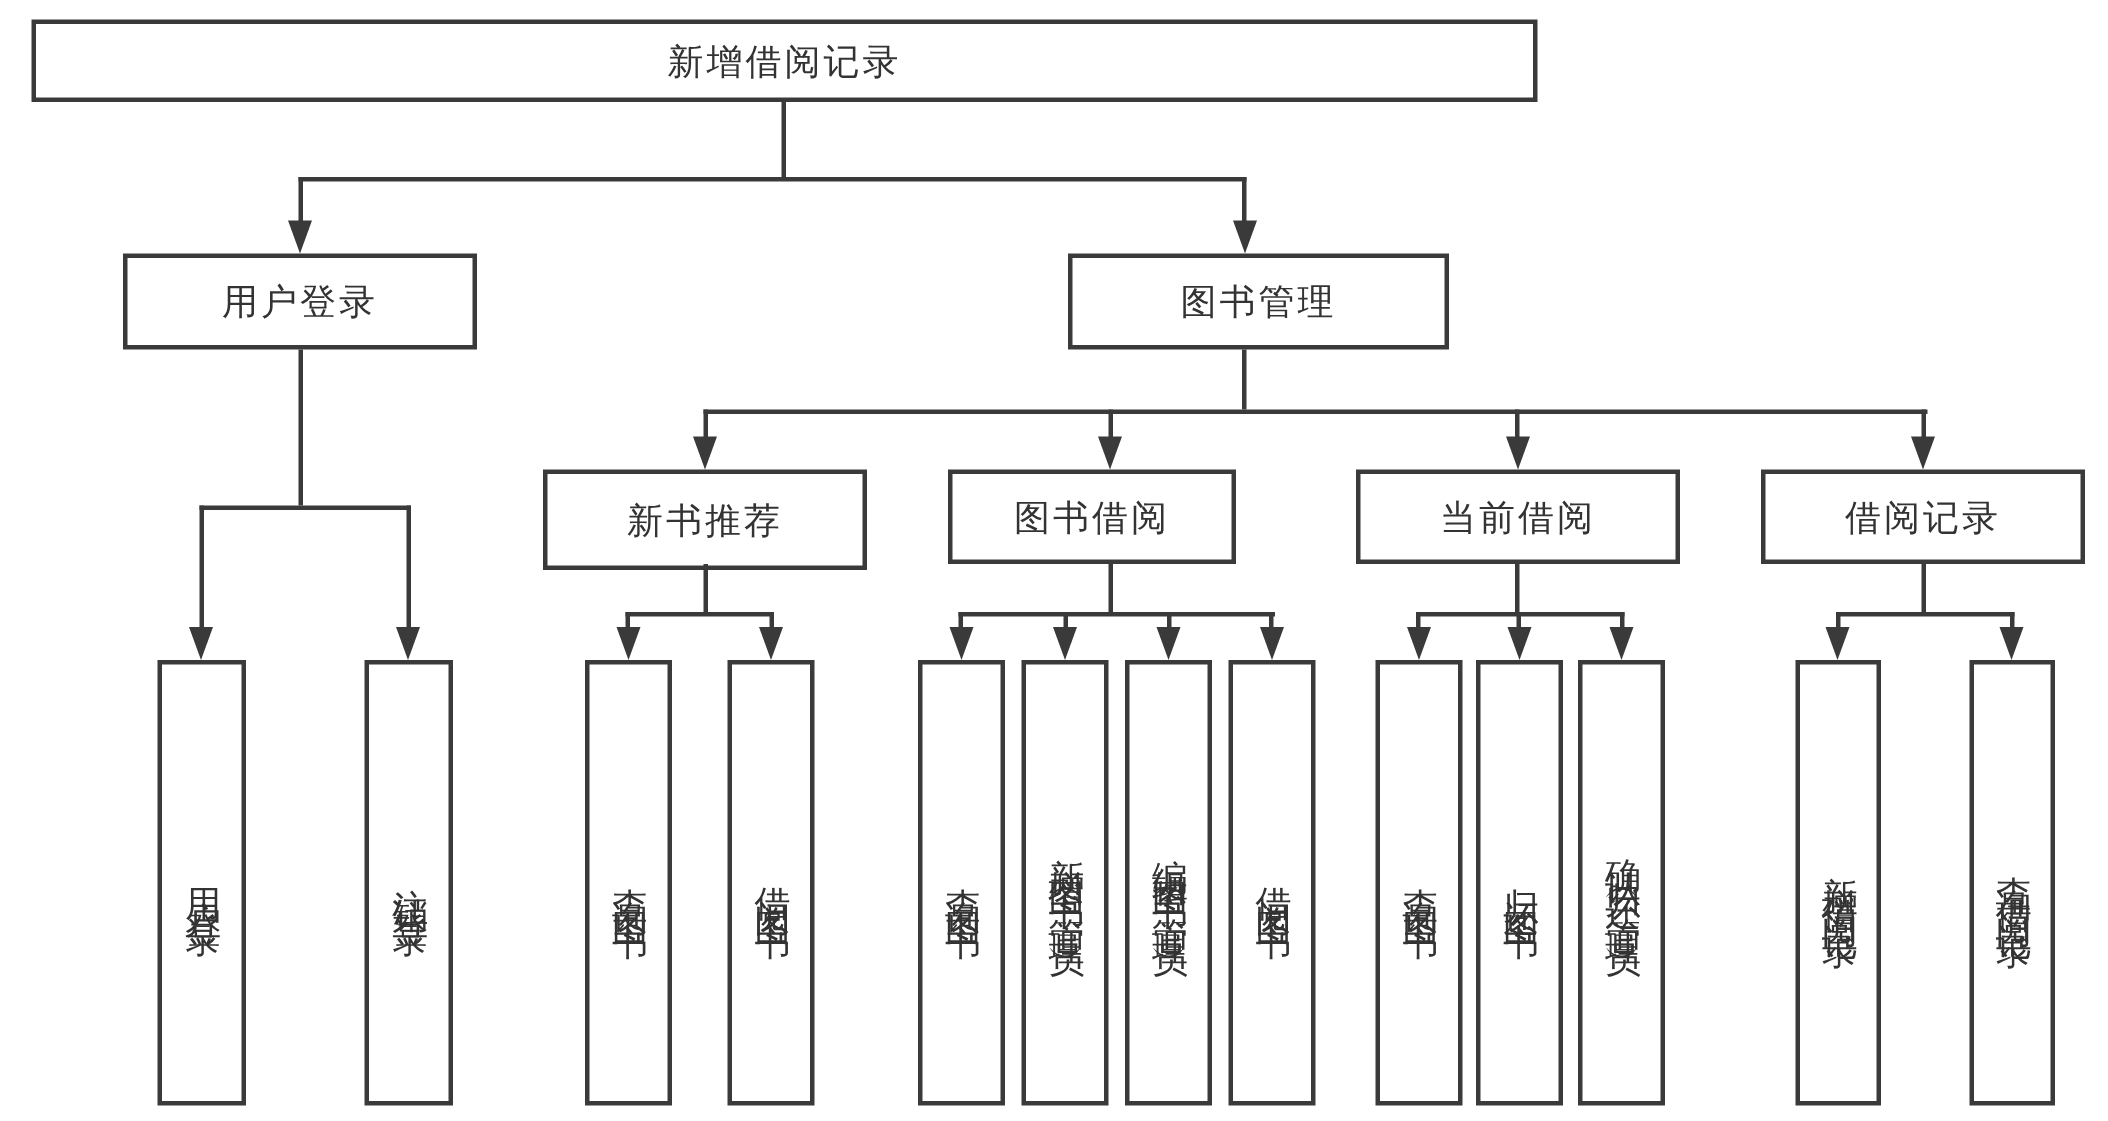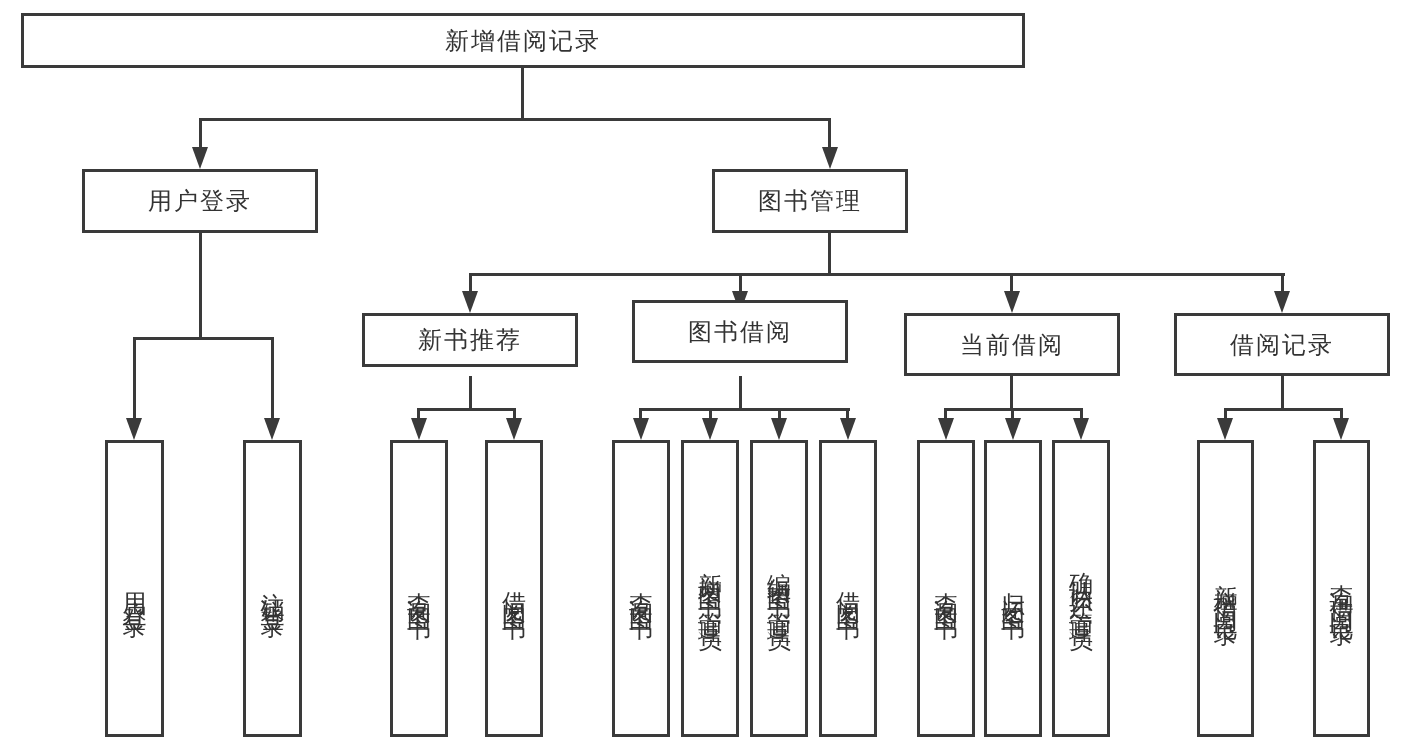--- a/index.html
+++ b/index.html
@@ -71,21 +71,21 @@
   <div class="vline" style="left:521px; top:68px; height:50px;"></div>
   <div class="hline" style="left:199px; top:118px; width:632px;"></div>
   <div class="vline" style="left:199px; top:118px; height:33px;"></div>
   <div class="arrow" style="left:192px; top:147px;"></div>
   <div class="vline" style="left:828px; top:118px; height:33px;"></div>
   <div class="arrow" style="left:822px; top:147px;"></div>
 
   <div class="box h" style="left:82px; top:169px; width:236px; height:64px;">
     <span>用户登录</span>
   </div>
-  <div class="box h" style="left:712px; top:169px; width:196px; height:64px;">
+  <div class="box h" style="left:712px; top:169px; width:254px; height:64px;">
     <span>图书管理</span>
   </div>
 
   <div class="vline" style="left:199px; top:233px; height:104px;"></div>
   <div class="hline" style="left:133px; top:337px; width:141px;"></div>
   <div class="vline" style="left:133px; top:337px; height:87px;"></div>
   <div class="vline" style="left:271px; top:337px; height:87px;"></div>
   <div class="arrow" style="left:126px; top:418px;"></div>
   <div class="arrow" style="left:264px; top:418px;"></div>
 
@@ -93,24 +93,24 @@
   <div class="hline" style="left:469px; top:273px; width:816px;"></div>
   <div class="vline" style="left:469px; top:273px; height:21px;"></div>
   <div class="vline" style="left:739px; top:273px; height:21px;"></div>
   <div class="vline" style="left:1010px; top:273px; height:21px;"></div>
   <div class="vline" style="left:1281px; top:273px; height:21px;"></div>
   <div class="arrow" style="left:462px; top:291px;"></div>
   <div class="arrow" style="left:732px; top:291px;"></div>
   <div class="arrow" style="left:1004px; top:291px;"></div>
   <div class="arrow" style="left:1274px; top:291px;"></div>
 
-  <div class="box h" style="left:362px; top:313px; width:216px; height:54px;">
+  <div class="box h" style="left:362px; top:313px; width:216px; height:67px;">
     <span>新书推荐</span>
   </div>
-  <div class="box h" style="left:632px; top:300px; width:216px; height:63px;">
+  <div class="box h" style="left:632px; top:313px; width:192px; height:63px;">
     <span>图书借阅</span>
   </div>
   <div class="box h" style="left:904px; top:313px; width:216px; height:63px;text-align:center;">
     <span>当前借阅</span>
   </div>
   <div class="box h" style="left:1174px; top:313px; width:216px; height:63px;">
     <span>借阅记录</span>
   </div>
 
   <div class="vline" style="left:469px; top:376px; height:32px;"></div>

